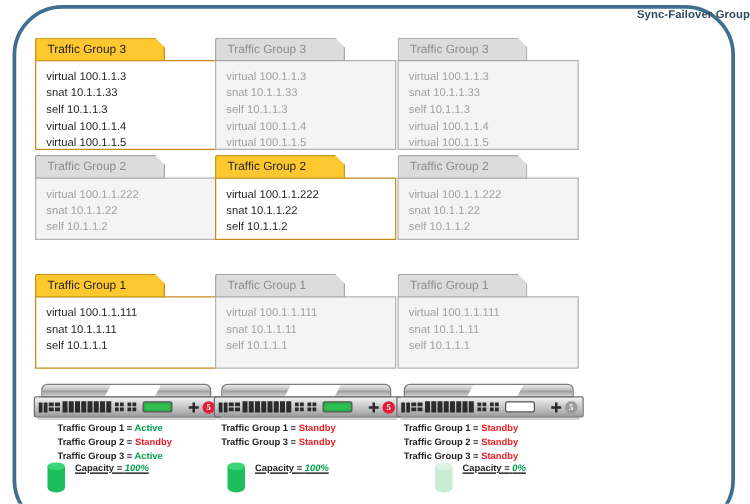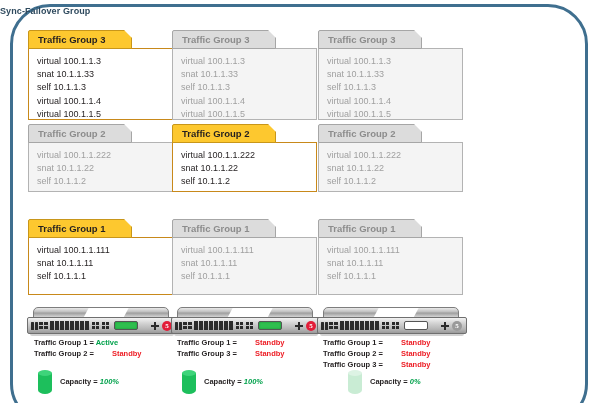--- a/index.html
+++ b/index.html
@@ -9,30 +9,30 @@
   }
   #canvas{position:absolute;left:0;top:0;width:600px;height:403px;}
 
   
   #group-outline{
     position:absolute;left:10px;top:4px;width:578px;height:420px;
     border:3px solid #3f6f8f;border-radius:40px;box-sizing:border-box;
     background:transparent;
   }
   #group-title{
-    position:absolute;left:0;top:6px;width:600px;text-align:left;
+    position:absolute;left:0;top:6px;width:600px;text-align:right;
     font-size:9px;font-weight:bold;color:#2f4a5e;letter-spacing:.1px;
   }
 
   
   .tg{position:absolute;width:145px;}
   .tg .tab{
     position:relative;height:19px;width:104px;box-sizing:border-box;
     display:flex;align-items:center;padding-left:9px;
-    font-size:9.5px;font-weight:bold;z-index:3;
+    font-size:9.5px;font-weight:normal;z-index:3;
   }
   .tg .body{
     position:relative;box-sizing:border-box;margin-top:-1px;
     padding:6px 7px 6px 8px;
     font-size:9px;line-height:13.2px;z-index:2;
   }
   .tg .body div{white-space:nowrap;}
 
   
   .tg.active .tab{
@@ -100,24 +100,24 @@
   .f5logo.gray{background:#9a9a9a;}
   .dev-shadow{
     position:absolute;left:3px;top:27px;width:144px;height:2px;
     background:rgba(0,0,0,.18);border-radius:0 0 3px 3px;
   }
 
   
   .status{position:absolute;font-size:7.5px;line-height:11px;font-weight:bold;color:#231f20;}
   .status .row{white-space:nowrap;}
   .st-active{color:#00a14b;}
-  .st-standby{color:#ed1c24;margin-left:16px;}
-
-  
-  .cap{position:absolute;display:flex;align-items:center;}
+  .st-standby{color:#ed1c24;}
+
+  
+  .cap{position:absolute;display:flex;align-items:flex-start;text-decoration:underline;}
   .cyl{width:14px;height:24px;position:relative;}
   .cyl .tube{
     position:absolute;left:0;top:3px;width:14px;height:21px;border-radius:0 0 7px 7px/0 0 4px 4px;
   }
   .cyl .cap-top{
     position:absolute;left:0;top:0;width:14px;height:6px;border-radius:50%;
   }
   .cyl.full .tube{background:#1dbf5c;}
   .cyl.full .cap-top{background:#3ed47a;}
   .cyl.empty .tube{background:#c9ecd4;}
@@ -203,23 +203,24 @@
           <div class="dev-right">
             <span class="kensington">
               <i></i>
               <i></i>
             </span>
             <span class="f5logo">5</span>
           </div>
         </div>
         <div class="dev-shadow"></div>
       </div>
-      <div class="status" style="left: 34px; top: 337px;">
+      <div class="status" style="left: 46px; top: 337px;">
         <div class="row"><span>Traffic Group 1 =</span> <span class="st-active">Active</span></div>
         <div class="row"><span>Traffic Group 2 =</span> <span class="st-standby">Standby</span></div>
+        <div class="row"><span>Traffic Group 3 =</span> <span class="st-active">Active</span></div>
       </div>
       <div class="cap" style="left: 38px; top: 370px;">
         <div class="cyl full">
           <div class="tube"></div>
           <div class="cap-top"></div>
         </div>
         <div class="cap-label"><span>Capacity =</span> <span class="cap-val">100%</span></div>
       </div>
       <div class="tg inactive lightbody" style="left: 172px; top: 30px;">
         <div class="tab">Traffic Group 3</div>

